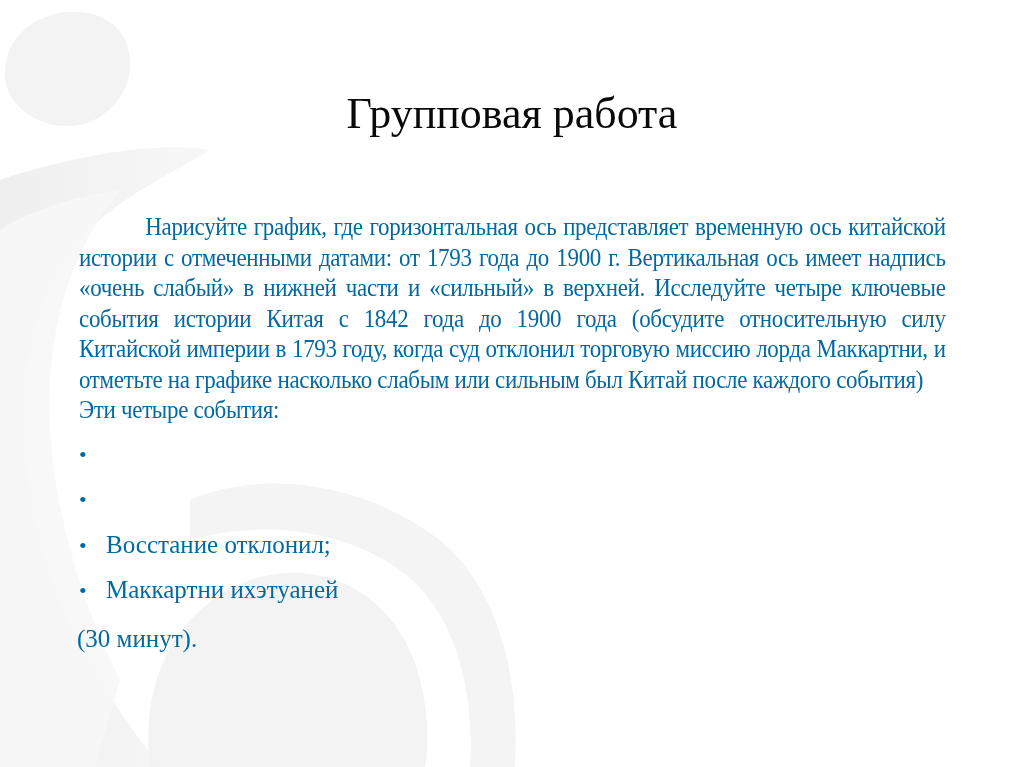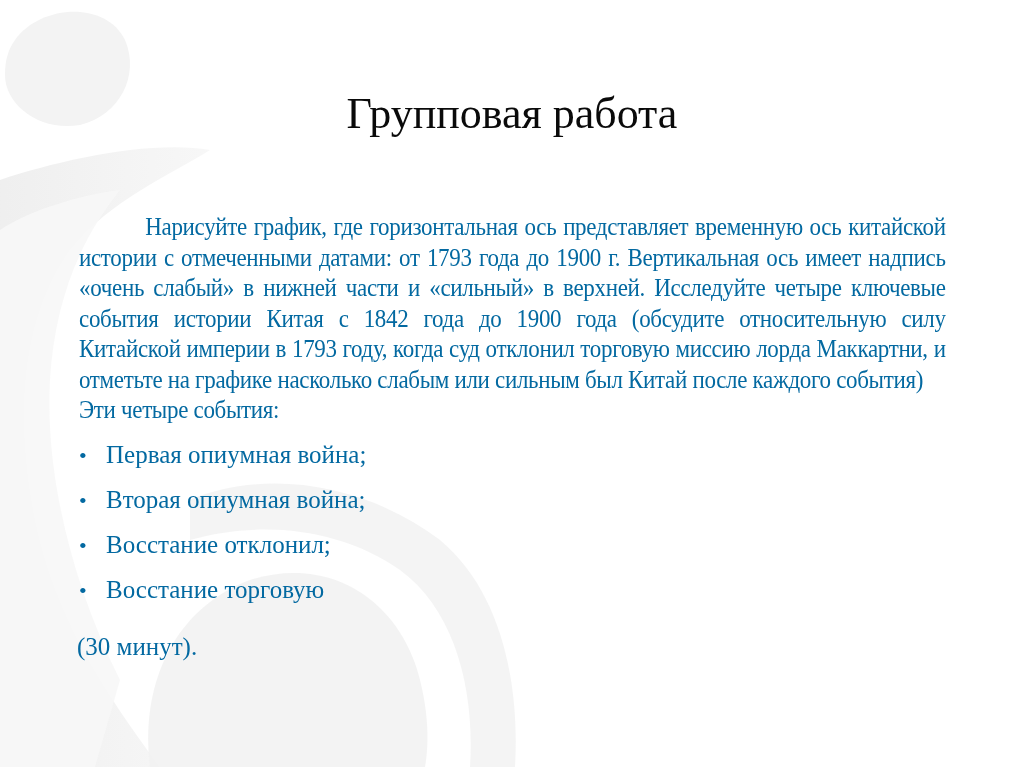--- a/index.html
+++ b/index.html
@@ -73,21 +73,21 @@
       align-items: baseline;
       height: 45px;
       font-size: 25px;
     }
     .bullet-dot {
       width: 27px;
       display: inline-block;
       font-size: 22px;
     }
     .duration {
-      margin: 12px 0 0 -2px;
+      margin: 4px 0 0 -2px;
       font-size: 25px;
     }
   </style>
 </head>
 <body>
 
 <div class="slide">
 
   <svg class="bg-decor" viewBox="0 0 1024 767" xmlns="http://www.w3.org/2000/svg">
     <defs>
@@ -110,31 +110,29 @@
 
   <div class="title">Групповая работа</div>
 
   <div class="body-text">
     <p class="paragraph">Нарисуйте график, где горизонтальная ось представляет временную ось китайской истории с отмеченными датами: от 1793 года до 1900 г. Вертикальная ось имеет надпись «очень слабый» в нижней части и «сильный» в верхней. Исследуйте четыре ключевые события истории Китая с 1842 года до 1900 года (обсудите относительную силу Китайской империи в 1793 году, когда суд отклонил торговую миссию лорда Маккартни, и отметьте на графике насколько слабым или сильным был Китай после каждого события)</p>
     <p class="events-intro">Эти четыре события:</p>
 
     <ul class="bullets">
       <li class="bullet-item">
         <span class="bullet-dot">•</span>
-        <span>Первая опиумная война;</span>
       </li>
       <li class="bullet-item">
         <span class="bullet-dot">•</span>
-        <span>Вторая опиумная война;</span>
       </li>
       <li class="bullet-item">
         <span class="bullet-dot">•</span>
         <span>Восстание отклонил;</span>
       </li>
       <li class="bullet-item">
         <span class="bullet-dot">•</span>
-        <span>Восстание торговую</span>
+        <span>Маккартни ихэтуаней</span>
       </li>
     </ul>
 
     <div class="duration">(30 минут).</div>
   </div>
 </div>
 
 </body></html>

